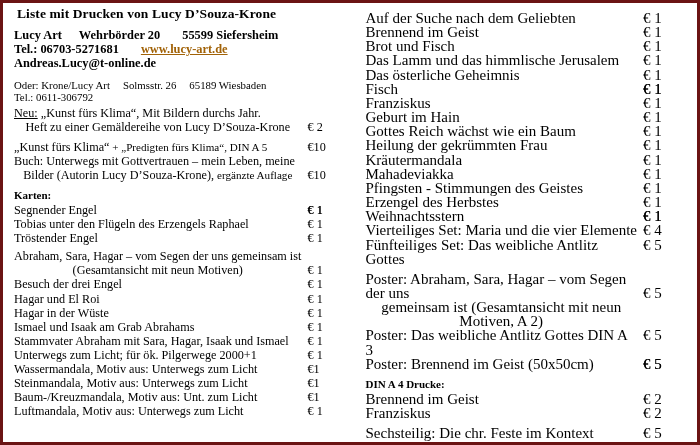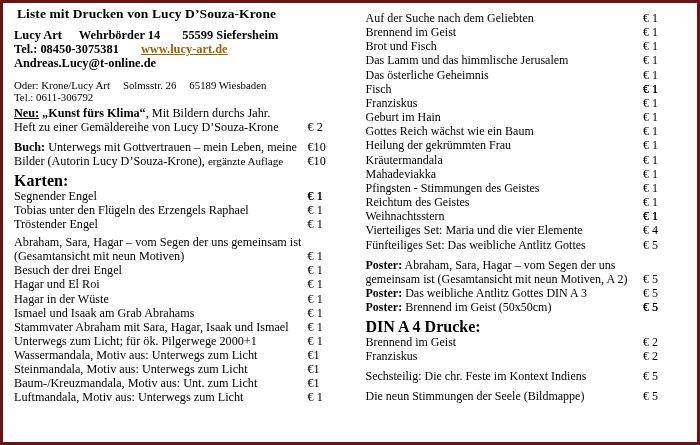--- a/index.html
+++ b/index.html
@@ -58,68 +58,69 @@
     right:0;
     top:0;
     width:44px;
     text-align:left;
     padding-left:4px;
     box-sizing:border-box;
     white-space:nowrap;
   }
   .row.two .price{top:14px;}
   .row .txt{display:block;}
-  .row .txt2{display:block;}
+  .row .txt2{display:block;text-align:center;}
   .sp{height:6px;}
   .sp-s{height:4px;}
-  .b{font-weight:bold;}
+  .b{font-weight:normal;}
   .u{text-decoration:underline;}
   .small{font-size:11.1px;}
-  .hdr{font-size:16px;line-height:14.6px;font-weight:bold;}
+  .hdr{font-size:11px;line-height:14.6px;font-weight:bold;}
 
   
-  .col-right .row{font-size:12px;line-height:14.15px;padding-right:52px;}
+  .col-right .row{font-size:15px;line-height:14.15px;padding-right:52px;}
   .col-right .row .price{width:50px;}
 </style>
 </head>
 <body>
 
 <div id="page">
   <div class="cols">
 
     <div class="col col-left">
 
       <div class="title">Liste mit Drucken von Lucy D’Souza-Krone</div>
 
       <div class="contact">
         <div class="ln">
-          <span>Lucy Art</span><span class="gap2"></span><span>Wehrbörder 14</span><span class="gap3"></span><span>55599 Siefersheim</span>
+          <span>Lucy Art</span><span class="gap2"></span><span>Wehrbörder 20</span><span class="gap3"></span><span>55599 Siefersheim</span>
         </div>
         <div class="ln">
-          <span>Tel.: 08450-3075381</span><span class="gap3"></span><span class="link">www.lucy-art.de</span>
+          <span>Tel.: 06703-5271681</span><span class="gap3"></span><span class="link">www.lucy-art.de</span>
         </div>
         <div class="ln">Andreas.Lucy@t-online.de</div>
       </div>
 
       <div class="contact-alt">
         <div class="ln">
           <span>Oder: Krone/Lucy Art</span><span class="g1"></span><span>Solmsstr. 26</span><span class="g2"></span><span>65189 Wiesbaden</span>
         </div>
         <div class="ln">Tel.: 0611-306792</div>
       </div>
 
       <div class="row two">
         <span class="txt"><span class="b u">Neu:</span> <span class="b">„Kunst fürs Klima“</span><span>, Mit Bildern durchs Jahr.</span></span>
         <span class="txt2">Heft zu einer Gemäldereihe von Lucy D’Souza-Krone</span>
         <span class="price">€ 2</span>
       </div>
 
       <div class="sp"></div>
 
       <div class="row">
+        <span class="txt"><span class="b">„Kunst fürs Klima“</span><span class="small"> + „Predigten fürs Klima“, DIN A 5</span></span>
         <span class="price">€10</span>
       </div>
 
       <div class="row two">
         <span class="txt"><span class="b">Buch:</span><span> Unterwegs mit Gottvertrauen – mein Leben, meine</span></span>
         <span class="txt2"><span>Bilder (Autorin Lucy D’Souza-Krone), </span><span class="small">ergänzte Auflage</span></span>
         <span class="price">€10</span>
       </div>
 
       <div class="sp"></div>
@@ -248,21 +249,21 @@
         </div>
         <div class="row">
           <span class="txt">Mahadeviakka</span>
           <span class="price">€ 1</span>
         </div>
         <div class="row">
           <span class="txt">Pfingsten - Stimmungen des Geistes</span>
           <span class="price">€ 1</span>
         </div>
         <div class="row">
-          <span class="txt">Reichtum des Geistes</span>
+          <span class="txt">Erzengel des Herbstes</span>
           <span class="price">€ 1</span>
         </div>
         <div class="row">
           <span class="price">€ 1</span>
         </div>
         <div class="row">
           <span class="txt">Weihnachtsstern</span>
           <span class="price">€ 1</span>
         </div>
         <div class="row">

